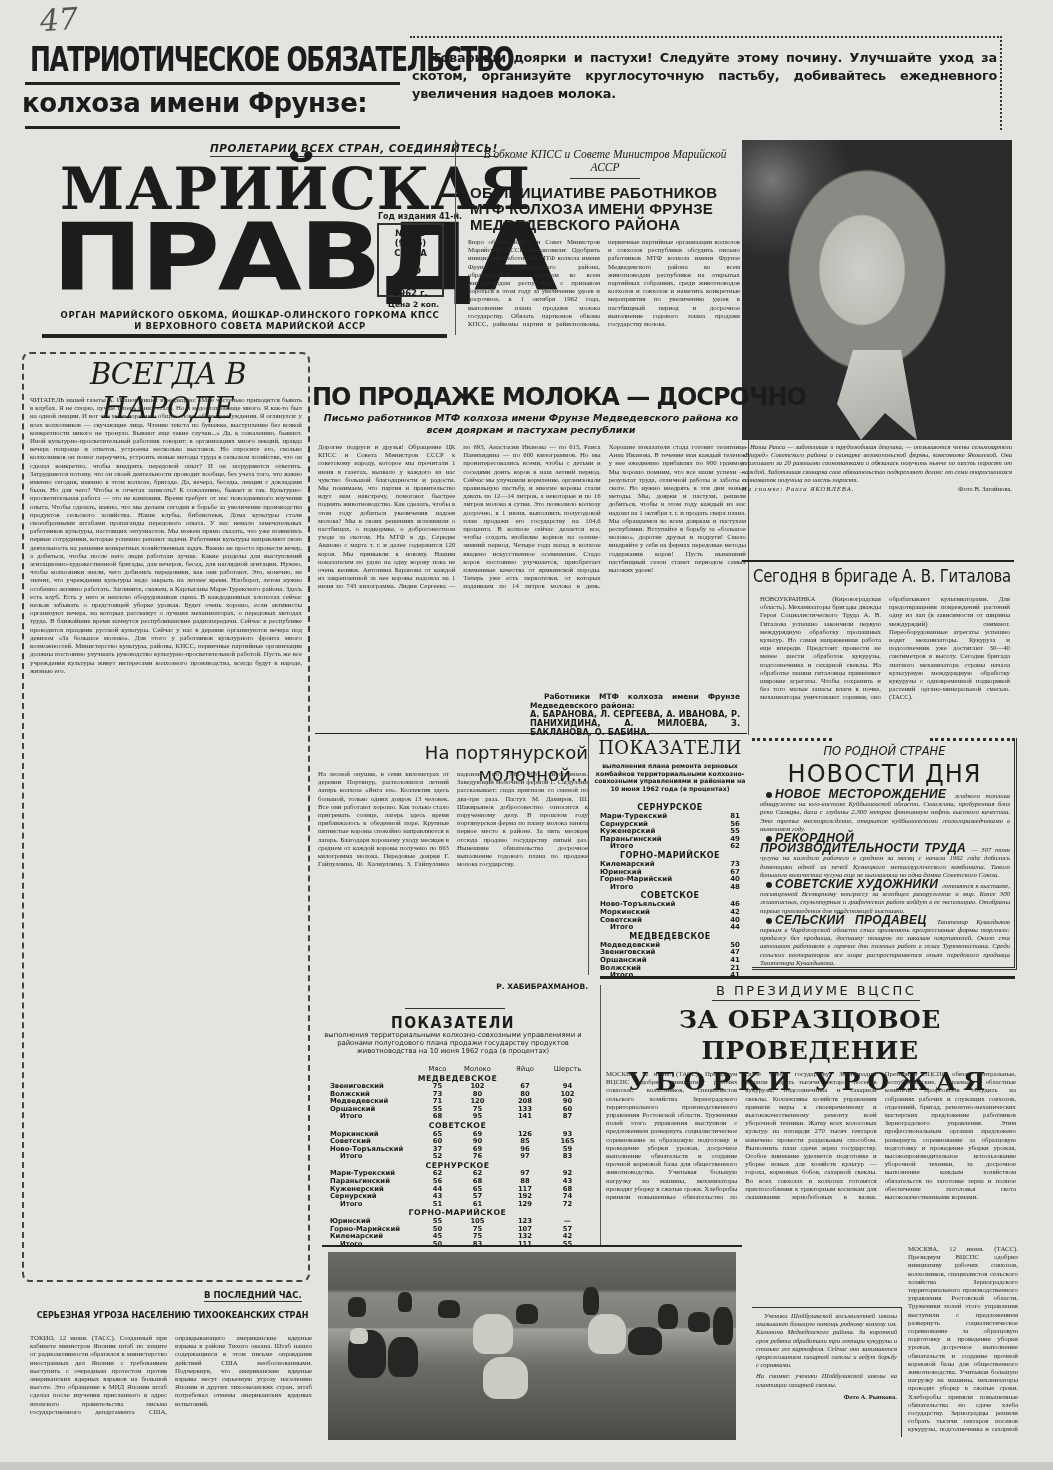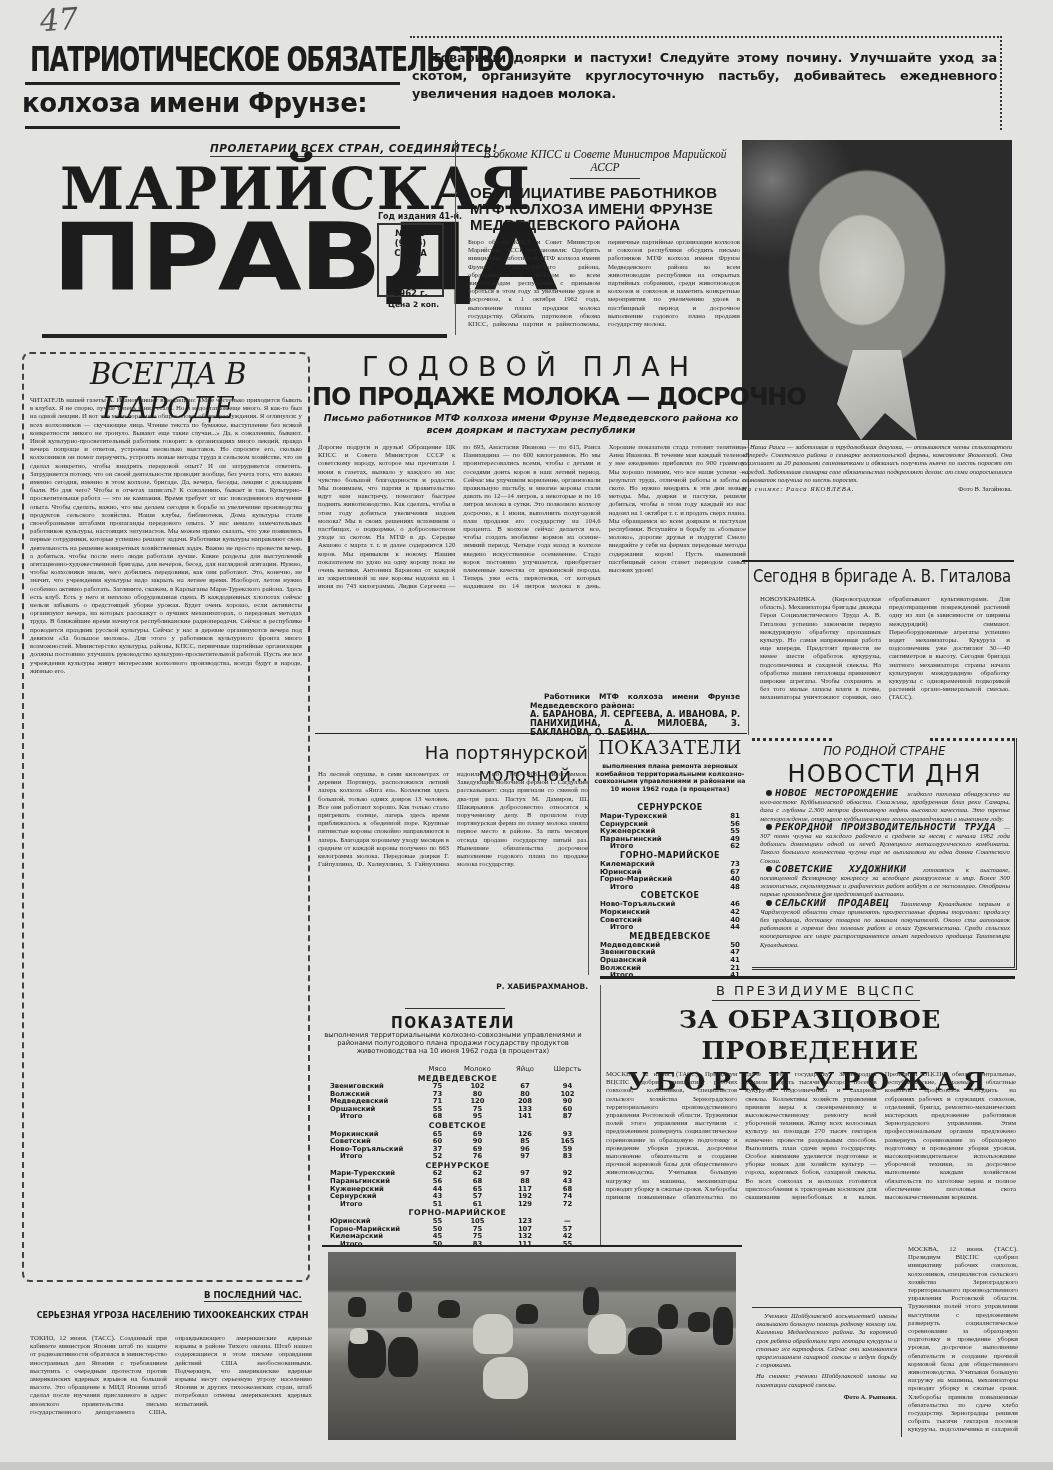--- a/index.html
+++ b/index.html
@@ -165,21 +165,21 @@
   .news-kicker {
     left: 752px; top: 744px; width: 265px; text-align: center; font-family: "DejaVu Sans", sans-serif; font-style: italic;
     font-size: 11.5px;
   }
   .news-head {
     left: 752px; top: 760px; width: 265px; text-align: center; font-family: "DejaVu Sans", sans-serif;
     font-size: 24px; letter-spacing: 1px; line-height: 28px;
   }
   .news-body { left: 760px; top: 790px; width: 250px; font-style: italic; font-size: 6.8px; line-height: 8.2px; text-align: justify; }
   .news-body p { text-indent: 6px; margin-bottom: 1px; }
-  .news-body b { font-family: Liberation Mono, monospace; font-size: 10px; letter-spacing: 0.4px; }
+  .news-body b { font-family: Liberation Sans, sans-serif; font-size: 12px; letter-spacing: 0.4px; }
   .bullet { display: inline-block; width: 6px; height: 6px; border-radius: 50%; background: #222; margin-right: 3px; }
   
   .pres-rule { left: 600px; top: 976px; width: 415px; height: 3px; background: #222; }
   .pres-kicker {
     left: 712px; top: 983px; font-family: "DejaVu Sans", sans-serif; font-size: 13px; letter-spacing: 2.5px;
     border-bottom: 1px solid #333; padding: 0 4px 2px;
   }
   .pres-head {
     left: 605px; top: 1004px; width: 410px; text-align: center; font-family: "DejaVu Serif", serif; font-weight: bold;
     font-size: 25px; line-height: 31px; letter-spacing: 0.5px;
@@ -248,20 +248,24 @@
   <div class="abs title-2">ПРАВДА</div>
   <div class="abs edition-year">Год издания 41-й.</div>
   <div class="abs issue-box">
     <div>№ 139 (9555)</div>
     <div>СРЕДА</div>
     <div class="day">13</div>
     <div>ИЮНЯ</div>
     <div>1962 г.</div>
   </div>
   <div class="abs price">Цена 2 коп.</div>
+  <div class="abs organ">
+    <div>ОРГАН МАРИЙСКОГО ОБКОМА, ЙОШКАР-ОЛИНСКОГО ГОРКОМА КПСС</div>
+    <div>И ВЕРХОВНОГО СОВЕТА МАРИЙСКОЙ АССР</div>
+  </div>
   <div class="abs mast-rule"></div>
 
   <div class="abs vline" style="left:455px;top:140px;height:195px;"></div>
   <div class="abs vline" style="left:588px;top:735px;height:240px;"></div>
   <div class="abs vline" style="left:748px;top:340px;height:395px;"></div>
   <div class="abs vline" style="left:600px;top:985px;height:260px;"></div>
 
   <div class="abs obkom-kicker">В обкоме КПСС и Совете Министров Марийской АССР</div>
   <div class="abs" style="left:570px;top:178px;width:70px;height:1px;background:#333;"></div>
   <div class="abs obkom-head">ОБ ИНИЦИАТИВЕ РАБОТНИКОВ МТФ КОЛХОЗА ИМЕНИ ФРУНЗЕ МЕДВЕДЕВСКОГО РАЙОНА</div>
@@ -282,21 +286,20 @@
   <div class="abs gitalov-head">Сегодня в бригаде А. В. Гиталова</div>
   <div class="abs gitalov-body body-small cols2">
     <span>НОВОУКРАИНКА (Кировоградская область). Механизаторы бригады дважды Героя Социалистического Труда А. В. Гиталова успешно закончили первую междурядную обработку пропашных культур. Но самая напряженная работа еще впереди. Предстоит провести не менее шести обработок кукурузы, подсолнечника и сахарной свеклы. На обработке пашни гиталовцы применяют широкие агрегаты. Чтобы сохранить и без того малые запасы влаги в почве, механизаторы уничтожают сорняки, оно обрабатывают культиваторами. Для предотвращения повреждений растений одну из лап (в зависимости от ширины междурядий) снимают. Переоборудованные агрегаты успешно водят механизаторы. Кукуруза и подсолнечник уже достигают 30—40 сантиметров в высоту. Сегодня бригада знатного механизатора страны начала культурную междурядную обработку кукурузы с одновременной подкормкой растений органо-минеральной смесью.</span>
     <span>(ТАСС).</span>
   </div>
 
   <div class="abs wavy-box"></div>
   <div class="abs always-head">ВСЕГДА В НАРОДЕ</div>
   <div class="abs left-body body-small">ЧИТАТЕЛЬ нашей газеты А. Иванов пишет в редакцию: «Мне частенько приходится бывать в клубах. Я не спорю, лучше теперь в них стало. Но и недостатков еще много. Я как-то был на одной лекции. И вот что меня поразило: общие слова, общие рассуждения. Я оглянулся: у всех колхозников — скучающие лица. Чтение текста по бумажке, выступление без всякой конкретности никого не тронуло. Бывают еще такие случаи...» Да, к сожалению, бывают. Иной культурно-просветительный работник говорит: в организациях много лекций, правда вечера попроще и ответов, устроены несколько выставок. Но спросите его, сколько колхозников он помог переучить, устроить новые методы труда в сельском хозяйстве, что он сделал конкретно, чтобы внедрить передовой опыт? И он затрудняется ответить. Затрудняется потому, что он своей деятельности проводит вообще, без учета того, что важно именно сегодня, именно в этом колхозе, бригаде. Да, вечера, беседы, лекции с докладами были. Но для чего? Чтобы в отчетах записать? К сожалению, бывает и так. Культурно-просветительная работа — это не кампания. Время требует от нас повседневного изучения опыта. Чтобы сделать, важно, что мы делаем сегодня в борьбе за увеличение производства продуктов сельского хозяйства. Наши клубы, библиотеки, Дома культуры стали своеобразными штабами пропаганды передового опыта. У нас немало замечательных работников культуры, настоящих энтузиастов. Мы можем прямо сказать, что уже появились первые сотрудники, которые успешно решают задачи. Работники культуры направляют свою деятельность на решение конкретных хозяйственных задач. Важно не просто провести вечер, а добиться, чтобы после него люди работали лучше. Какие разделы для выступлений агитационно-художественной бригады, для вечеров, бесед, для наглядной агитации. Нужно, чтобы колхозники знали, чего добились передовики, как они работают. Это, конечно, не значит, что учреждения культуры надо закрыть на летнее время. Наоборот, летом нужно особенно активно работать. Загляните, скажем, в Карлыганы Мари-Турекского района. Здесь есть клуб. Есть у него и неплохо оборудованная сцена. В каждодневных хлопотах сейчас нельзя забывать о предстоящей уборке урожая. Будет очень хорошо, если активисты организуют вечера, на которых расскажут о лучших механизаторах, о передовых методах труда. В ближайшие время начнутся республиканские радиопередачи. Сейчас в республике проводится праздник русской культуры. Сейчас у нас в деревне организуются вечера под девизом «За большое молоко». Для этого у работников культурного фронта много возможностей. Министерство культуры, районы, КПСС, первичные партийные организации должны постоянно улучшать руководство культурно-просветительной работой. Пусть же все учреждения культуры живут интересами колхозного производства, всегда будут в народе, жизнью его.</div>
 
-  <div class="abs main-head-1">ГОДОВОЙ ПЛАН</div>
   <div class="abs main-head-2">ПО ПРОДАЖЕ МОЛОКА — ДОСРОЧНО</div>
   <div class="abs main-sub">Письмо работников МТФ колхоза имени Фрунзе Медведевского района ко всем дояркам и пастухам республики</div>
   <div class="abs main-body body-small cols3">Дорогие подруги и друзья! Обращение ЦК КПСС и Совета Министров СССР к советскому народу, которое мы прочитали 1 июня в газетах, вызвало у каждого из нас чувство большой благодарности и радости. Мы понимаем, что партия и правительство идут нам навстречу, помогают быстрее поднять животноводство. Как сделать, чтобы в этом году добиться увеличения надоев молока? Мы в своих решениях вспомнили о пастбищах, о подкормке, о добросовестном уходе за скотом. На МТФ в др. Середке Акшово с марта т. г. и далее содержится 120 коров. Мы привыкли к новому. Нашим показателем по удою на одну корову пока не очень велики. Антонина Баранова от каждой из закрепленной за нее коровы надоила на 1 июня по 743 килограмма. Лидия Сергеева — по 693, Анастасия Иванова — по 615, Раиса Панихидина — по 600 килограммов. Но мы проинтересовались всеми, чтобы с детьми и соседями доить коров в наш летний период. Сейчас мы улучшили кормление, организовали правильную пастьбу, и многие коровы стали давать по 12—14 литров, а некоторые и по 16 литров молока в сутки. Это позволило колхозу досрочно, к 1 июня, выполнить полугодовой план продажи его государству на 104,6 процента. В колхозе сейчас делается все, чтобы создать изобилие кормов на осенне-зимний период. Четыре года назад в колхозе введено искусственное осеменение. Стадо коров постоянно улучшается, приобретает племенные качества от ярмкинской породы. Теперь уже есть первотелки, от которых надаиваем по 14 литров молока в день. Хорошие показатели стада готовит телятница Анна Иванова. В течение мая каждый теленок у нее ежедневно прибавлял по 900 граммов. Мы хорошо помним, что все наши успехи — результат труда, отличной работы и заботы о скоте. Но нужно внедрять в эти дни новые методы. Мы, доярки и пастухи, решили добиться, чтобы в этом году каждый из нас надоил на 1 октября т. г. и продать сверх плана. Мы обращаемся ко всем дояркам и пастухам республики. Вступайте в борьбу за «большое молоко», дорогие друзья и подруги! Смело внедряйте у себя на фермах передовые методы содержания коров! Пусть нынешний пастбищный сезон станет периодом самых высоких удоев!</div>
   <div class="abs signatories">
     <div style="text-indent:14px;">Работники МТФ колхоза имени Фрунзе Медведевского района:</div>
     <span>А. БАРАНОВА, Л. СЕРГЕЕВА, А. ИВАНОВА, Р. ПАНИХИДИНА, А. МИЛОЕВА, З. БАКЛАНОВА, О. БАБИНА.</span>
   </div>
   <div class="abs rule" style="left:315px;top:733px;width:432px;height:1px;"></div>
 
   <div class="abs port-head">На портянурской молочной...</div>

